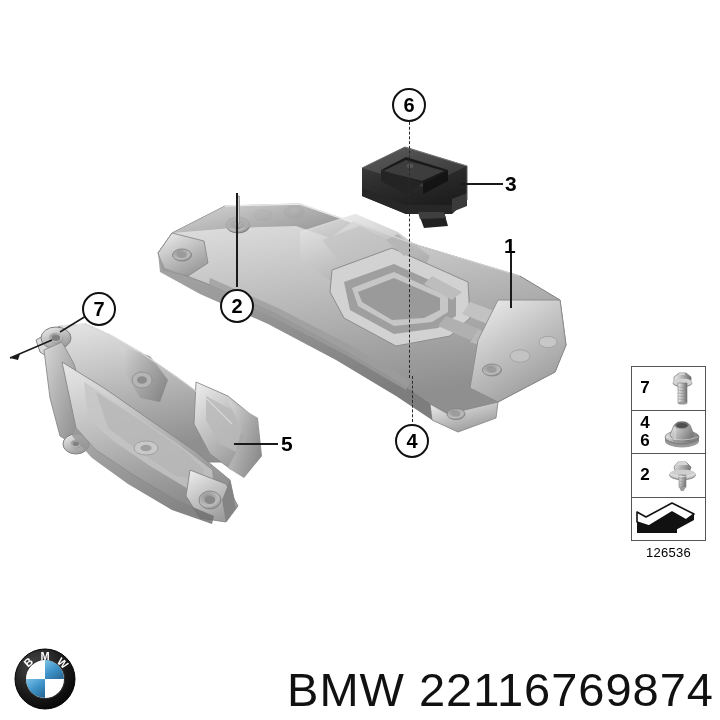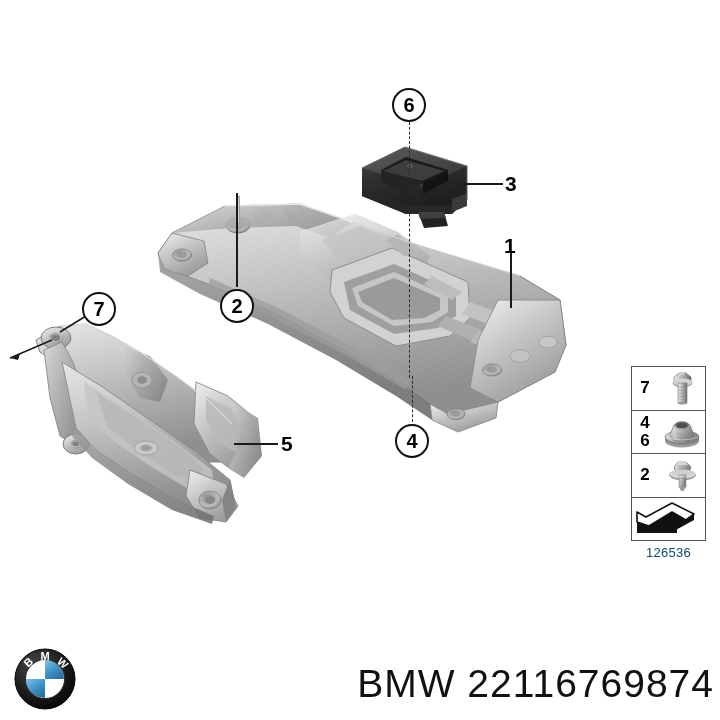--- a/index.html
+++ b/index.html
@@ -108,38 +108,38 @@
     height: 100%;
     position: relative;
   }
   #legend-code {
     position: absolute;
     left: 631px;
     top: 545px;
     width: 75px;
     text-align: center;
     font-size: 13px;
-    color: #0c4a6e;
+    color: #000000;
     letter-spacing: 0.3px;
     z-index: 20;
   }
   
   #footer-logo {
     position: absolute;
     left: 14px;
     top: 648px;
     width: 62px;
     height: 62px;
     z-index: 20;
   }
   #footer-text {
     position: absolute;
     right: 6px;
     top: 662px;
-    font-size: 39px;
+    font-size: 47px;
     font-weight: 400;
     color: #111;
     letter-spacing: 1px;
     font-family: "Liberation Sans", sans-serif;
     white-space: nowrap;
     z-index: 20;
   }
 </style>
 </head>
 <body>

